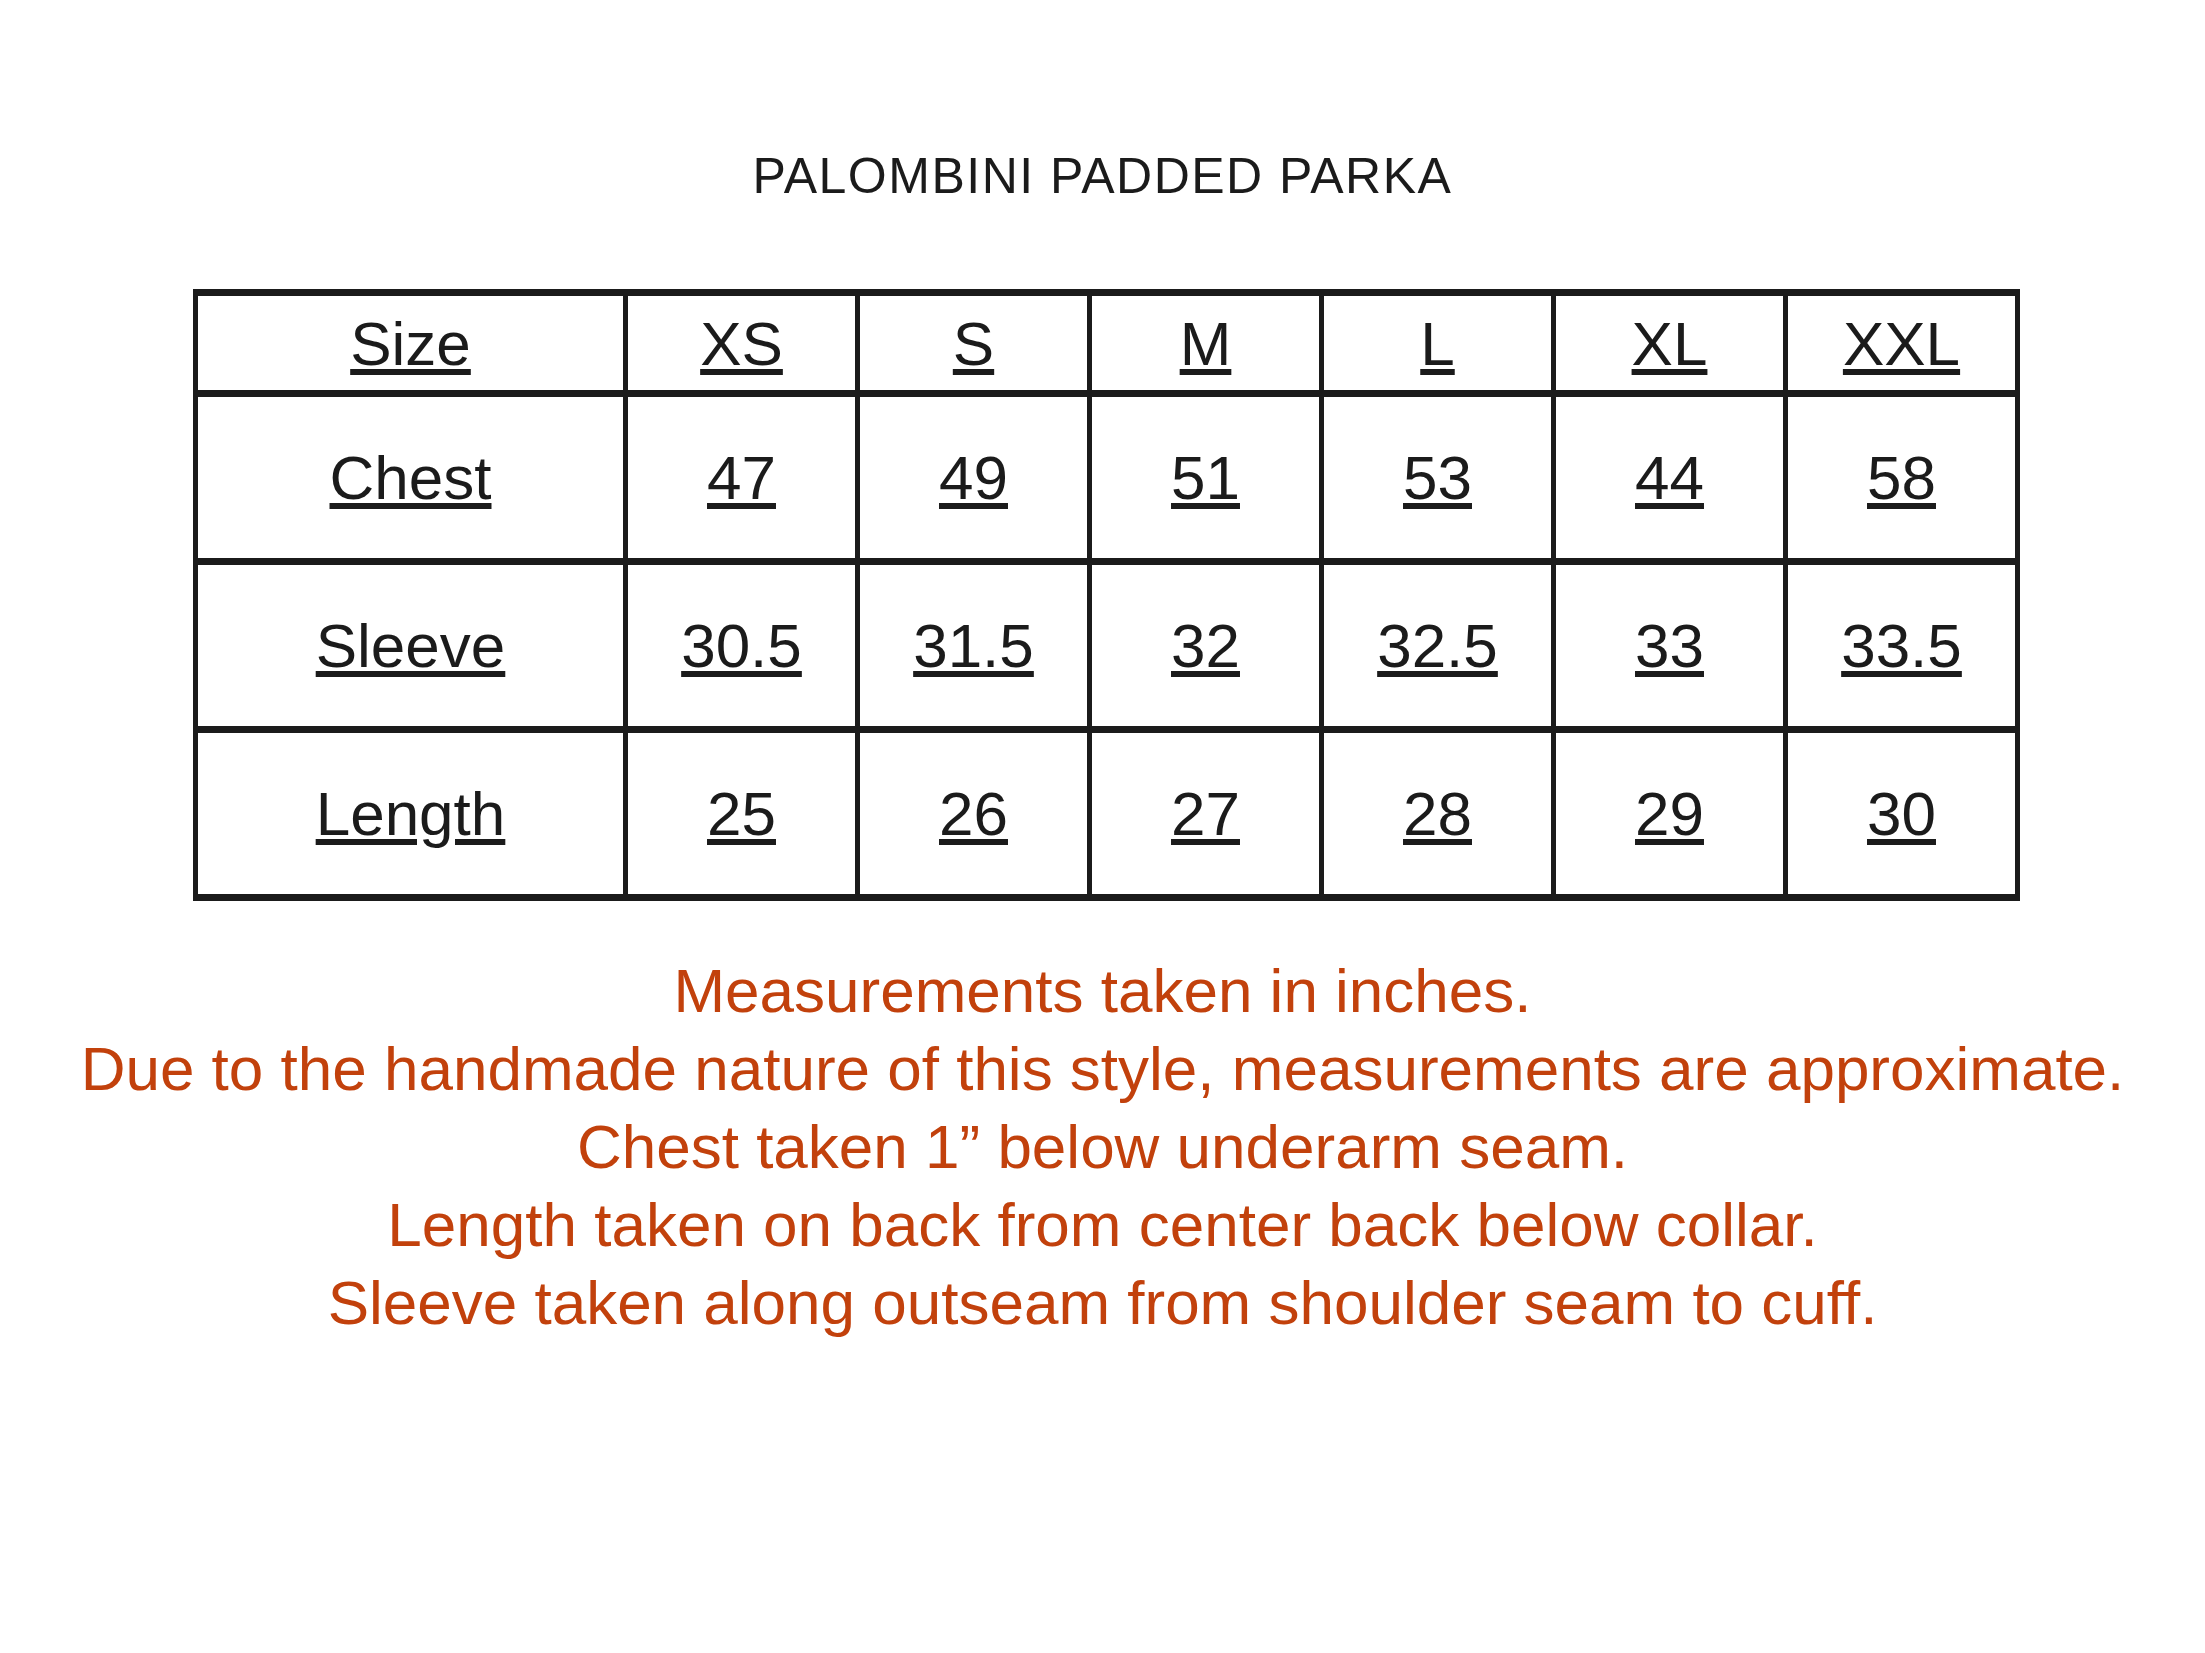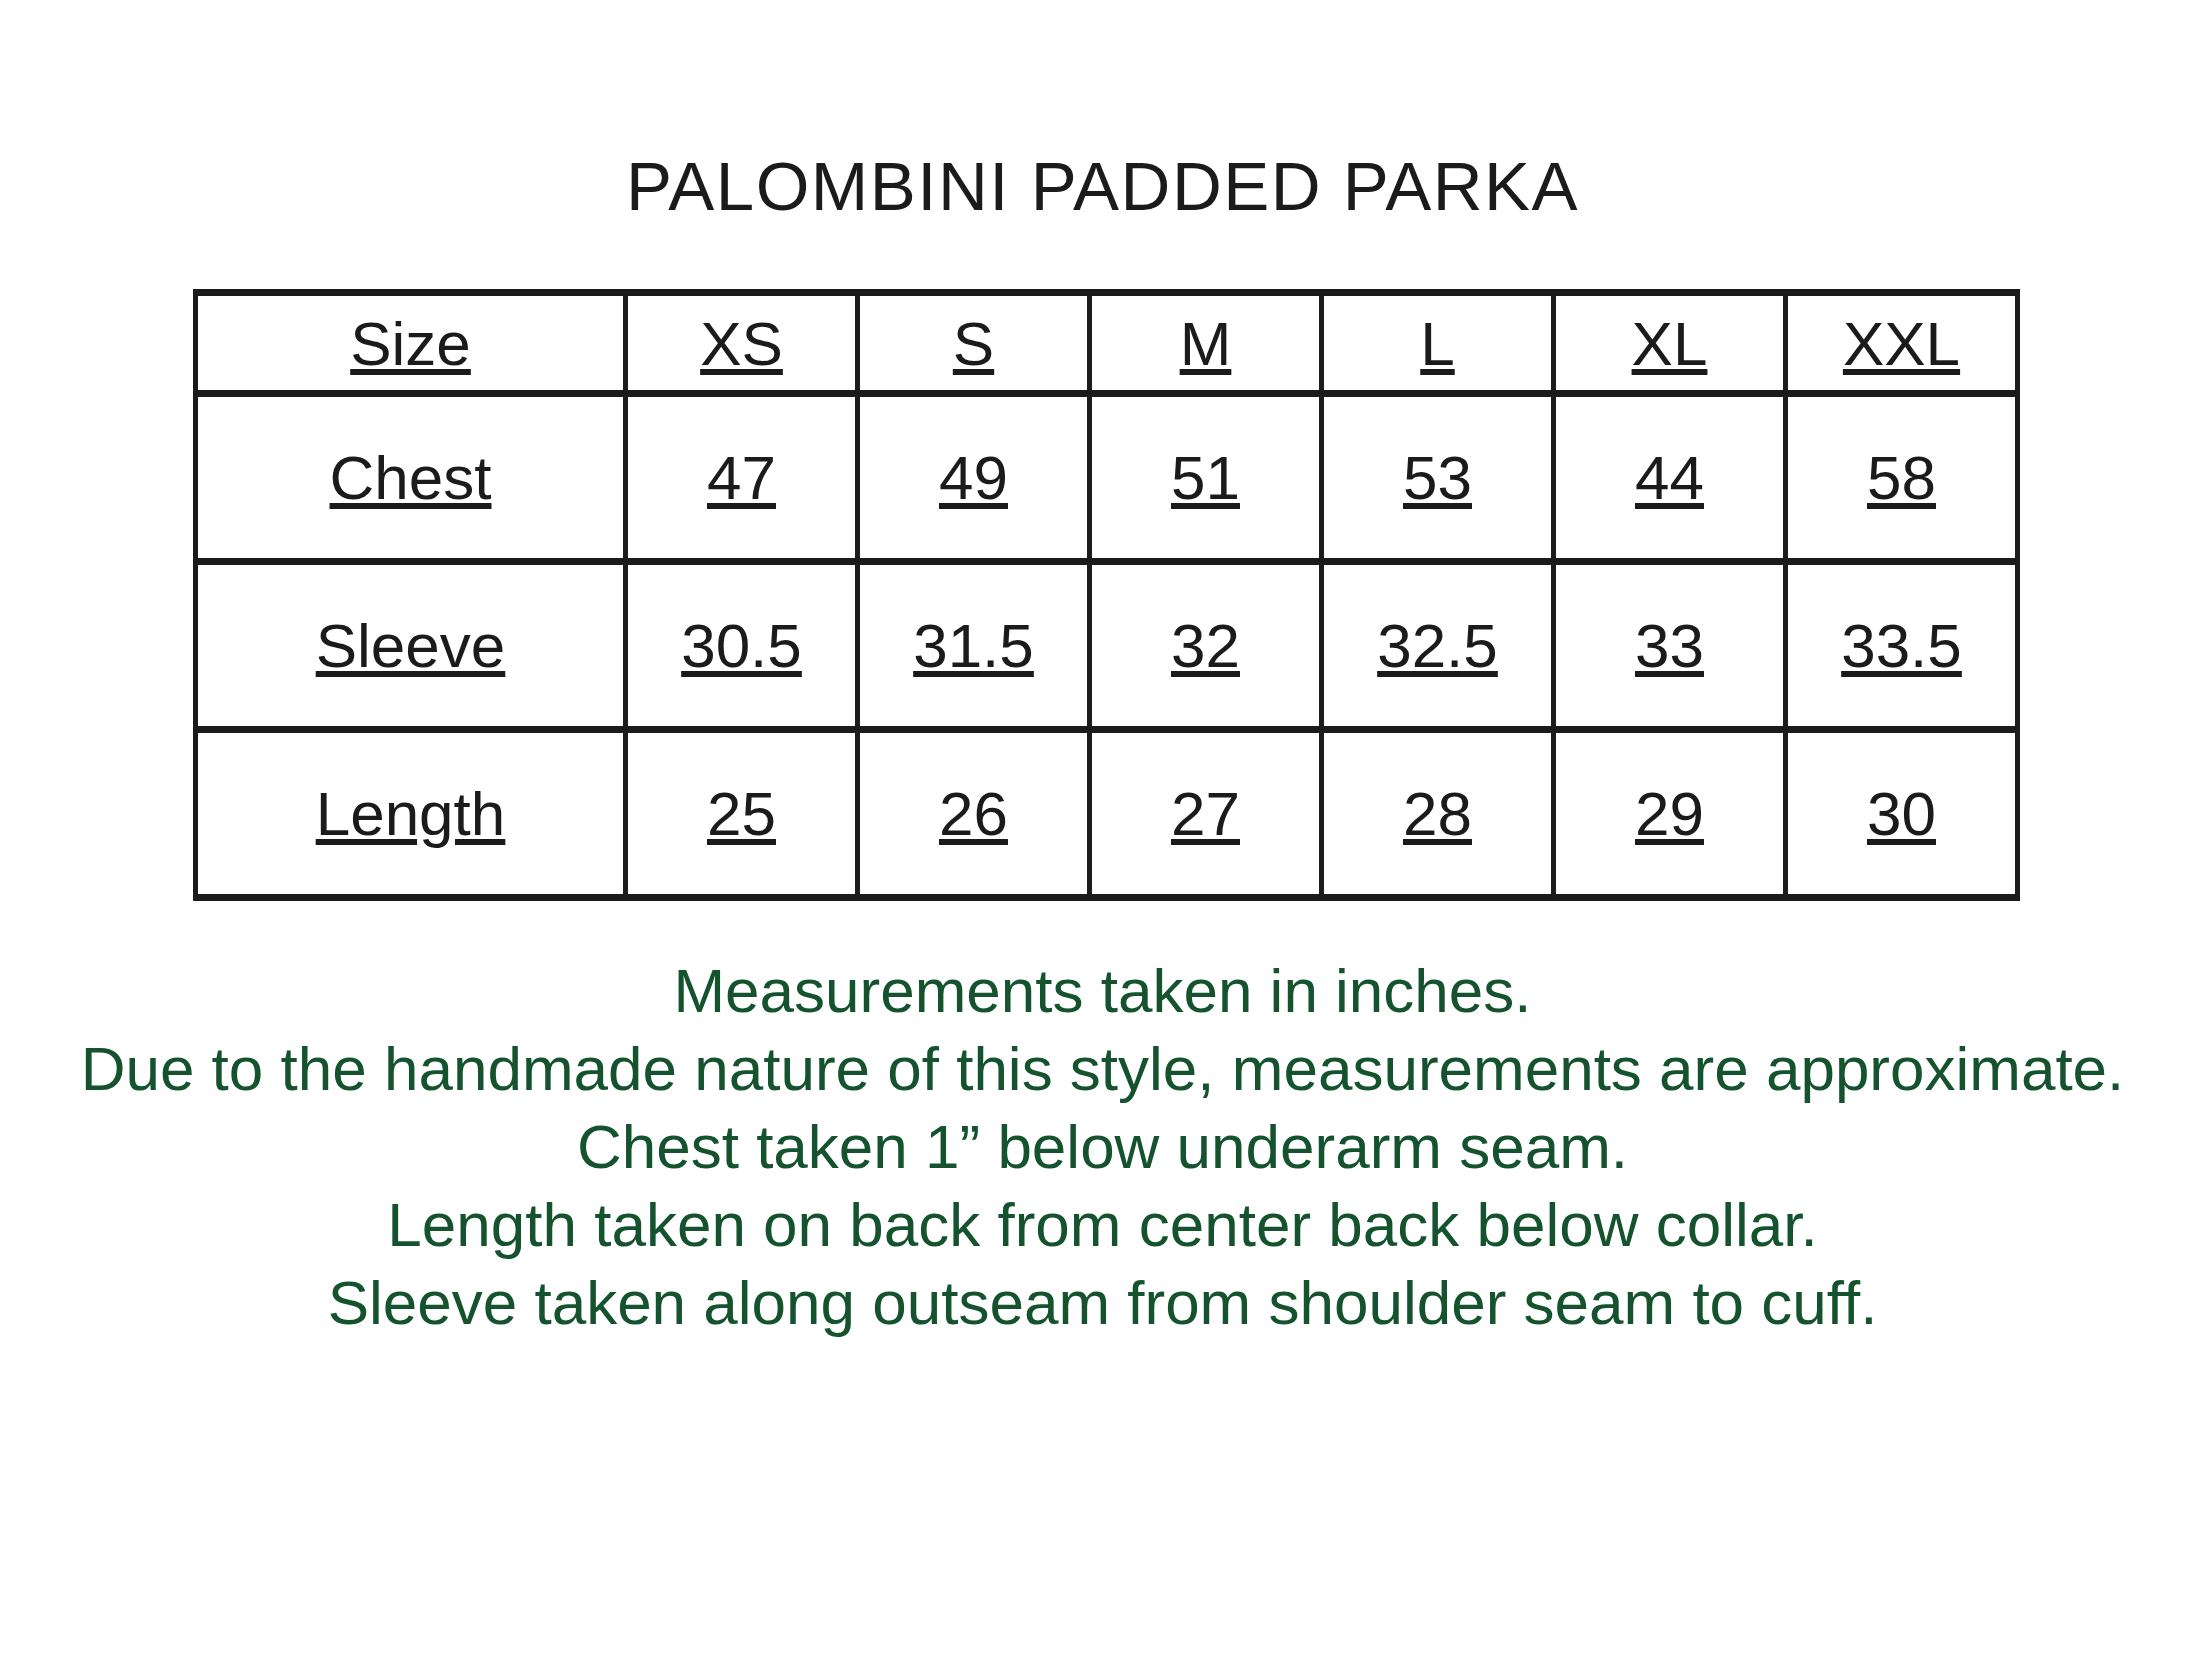--- a/index.html
+++ b/index.html
@@ -14,21 +14,21 @@
     color: #1b1b1b;
     position: relative;
     overflow: hidden;
   }
   .page-title {
     position: absolute;
     top: 147px;
     left: 0;
     width: 100%;
     text-align: center;
-    font-size: 69px;
+    font-size: 50px;
     font-weight: 400;
     letter-spacing: 1.5px;
     color: #1b1b1b;
   }
   table.size-chart {
     position: absolute;
     left: 193px;
     top: 289px;
     width: 1822px;
     border-collapse: collapse;
@@ -57,21 +57,21 @@
   }
   .notes {
     position: absolute;
     top: 952px;
     left: 0;
     width: 100%;
     text-align: center;
     font-size: 62px;
     line-height: 78px;
     font-weight: 400;
-    color: #14532d;
+    color: #c2410c;
   }
   .note-line {
     white-space: nowrap;
   }
 </style>
 </head>
 <body>
 
 <div class="page-title">PALOMBINI PADDED PARKA</div>
 

